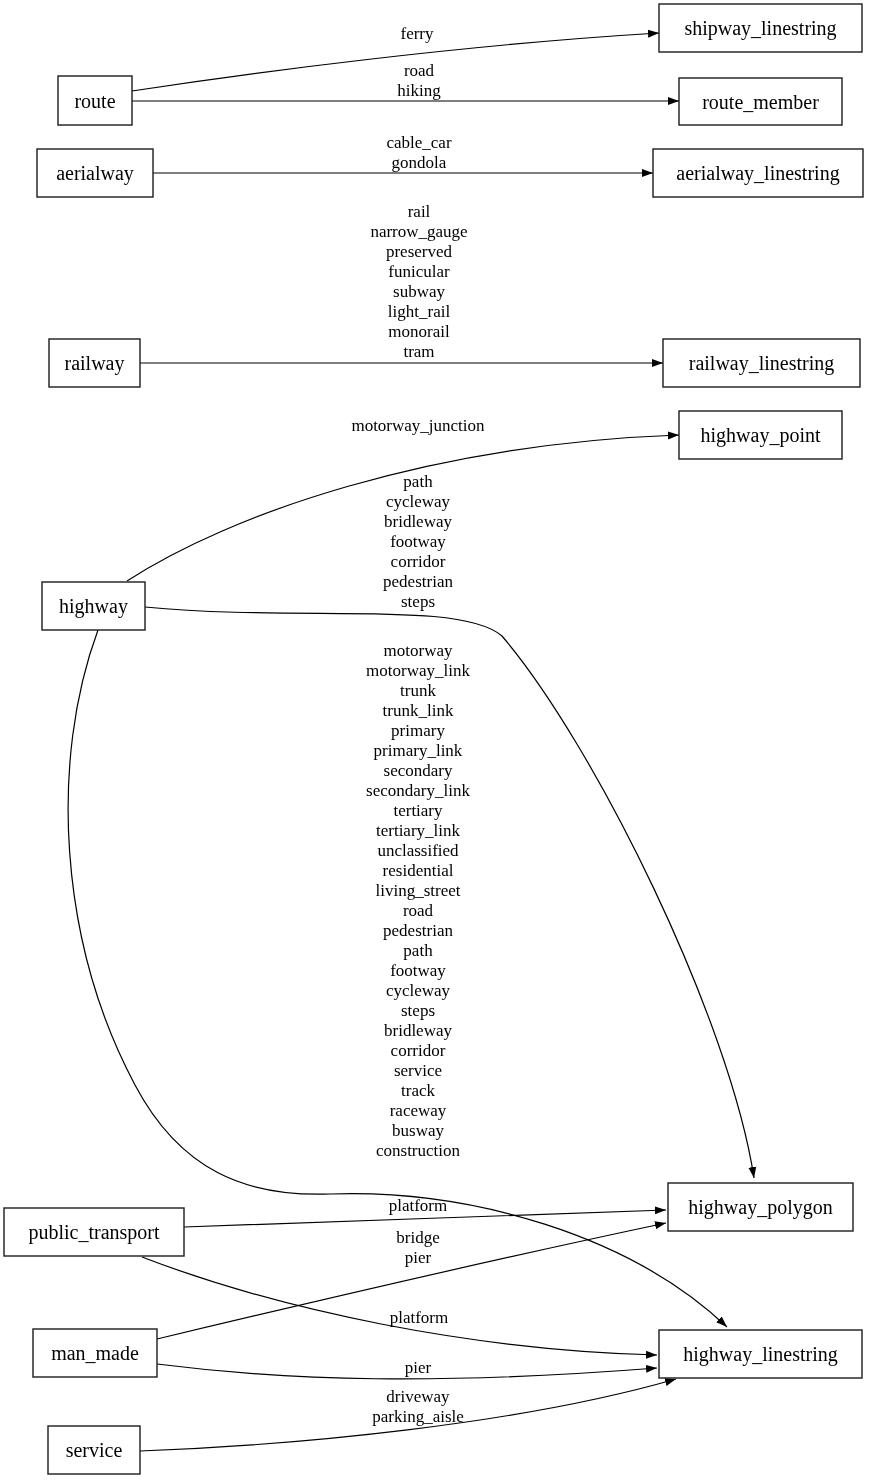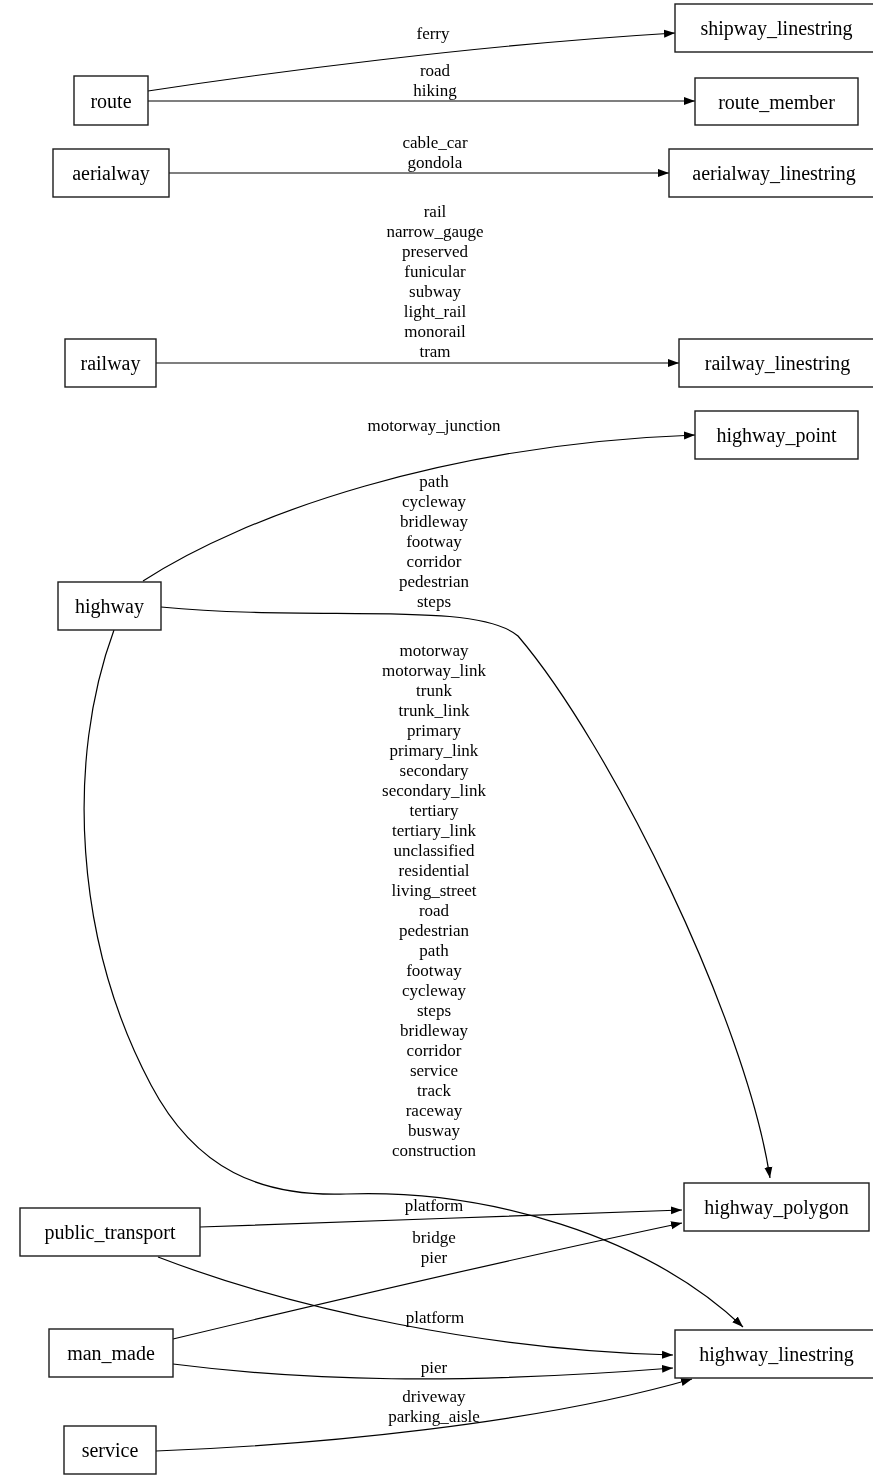--- a/index.html
+++ b/index.html
@@ -5,21 +5,20 @@
   html, body {
     margin: 0;
     padding: 0;
     background: #ffffff;
   }
   .canvas-wrap {
     position: relative;
     width: 812px;
     height: 1480px;
     background: #ffffff;
-    padding-left: 16px;
   }
   svg {
     display: block;
     font-family: "Liberation Serif", "DejaVu Serif", serif;
   }
   .node-box {
     fill: #ffffff;
     stroke: #1c1c1c;
     stroke-width: 1.4;
   }

